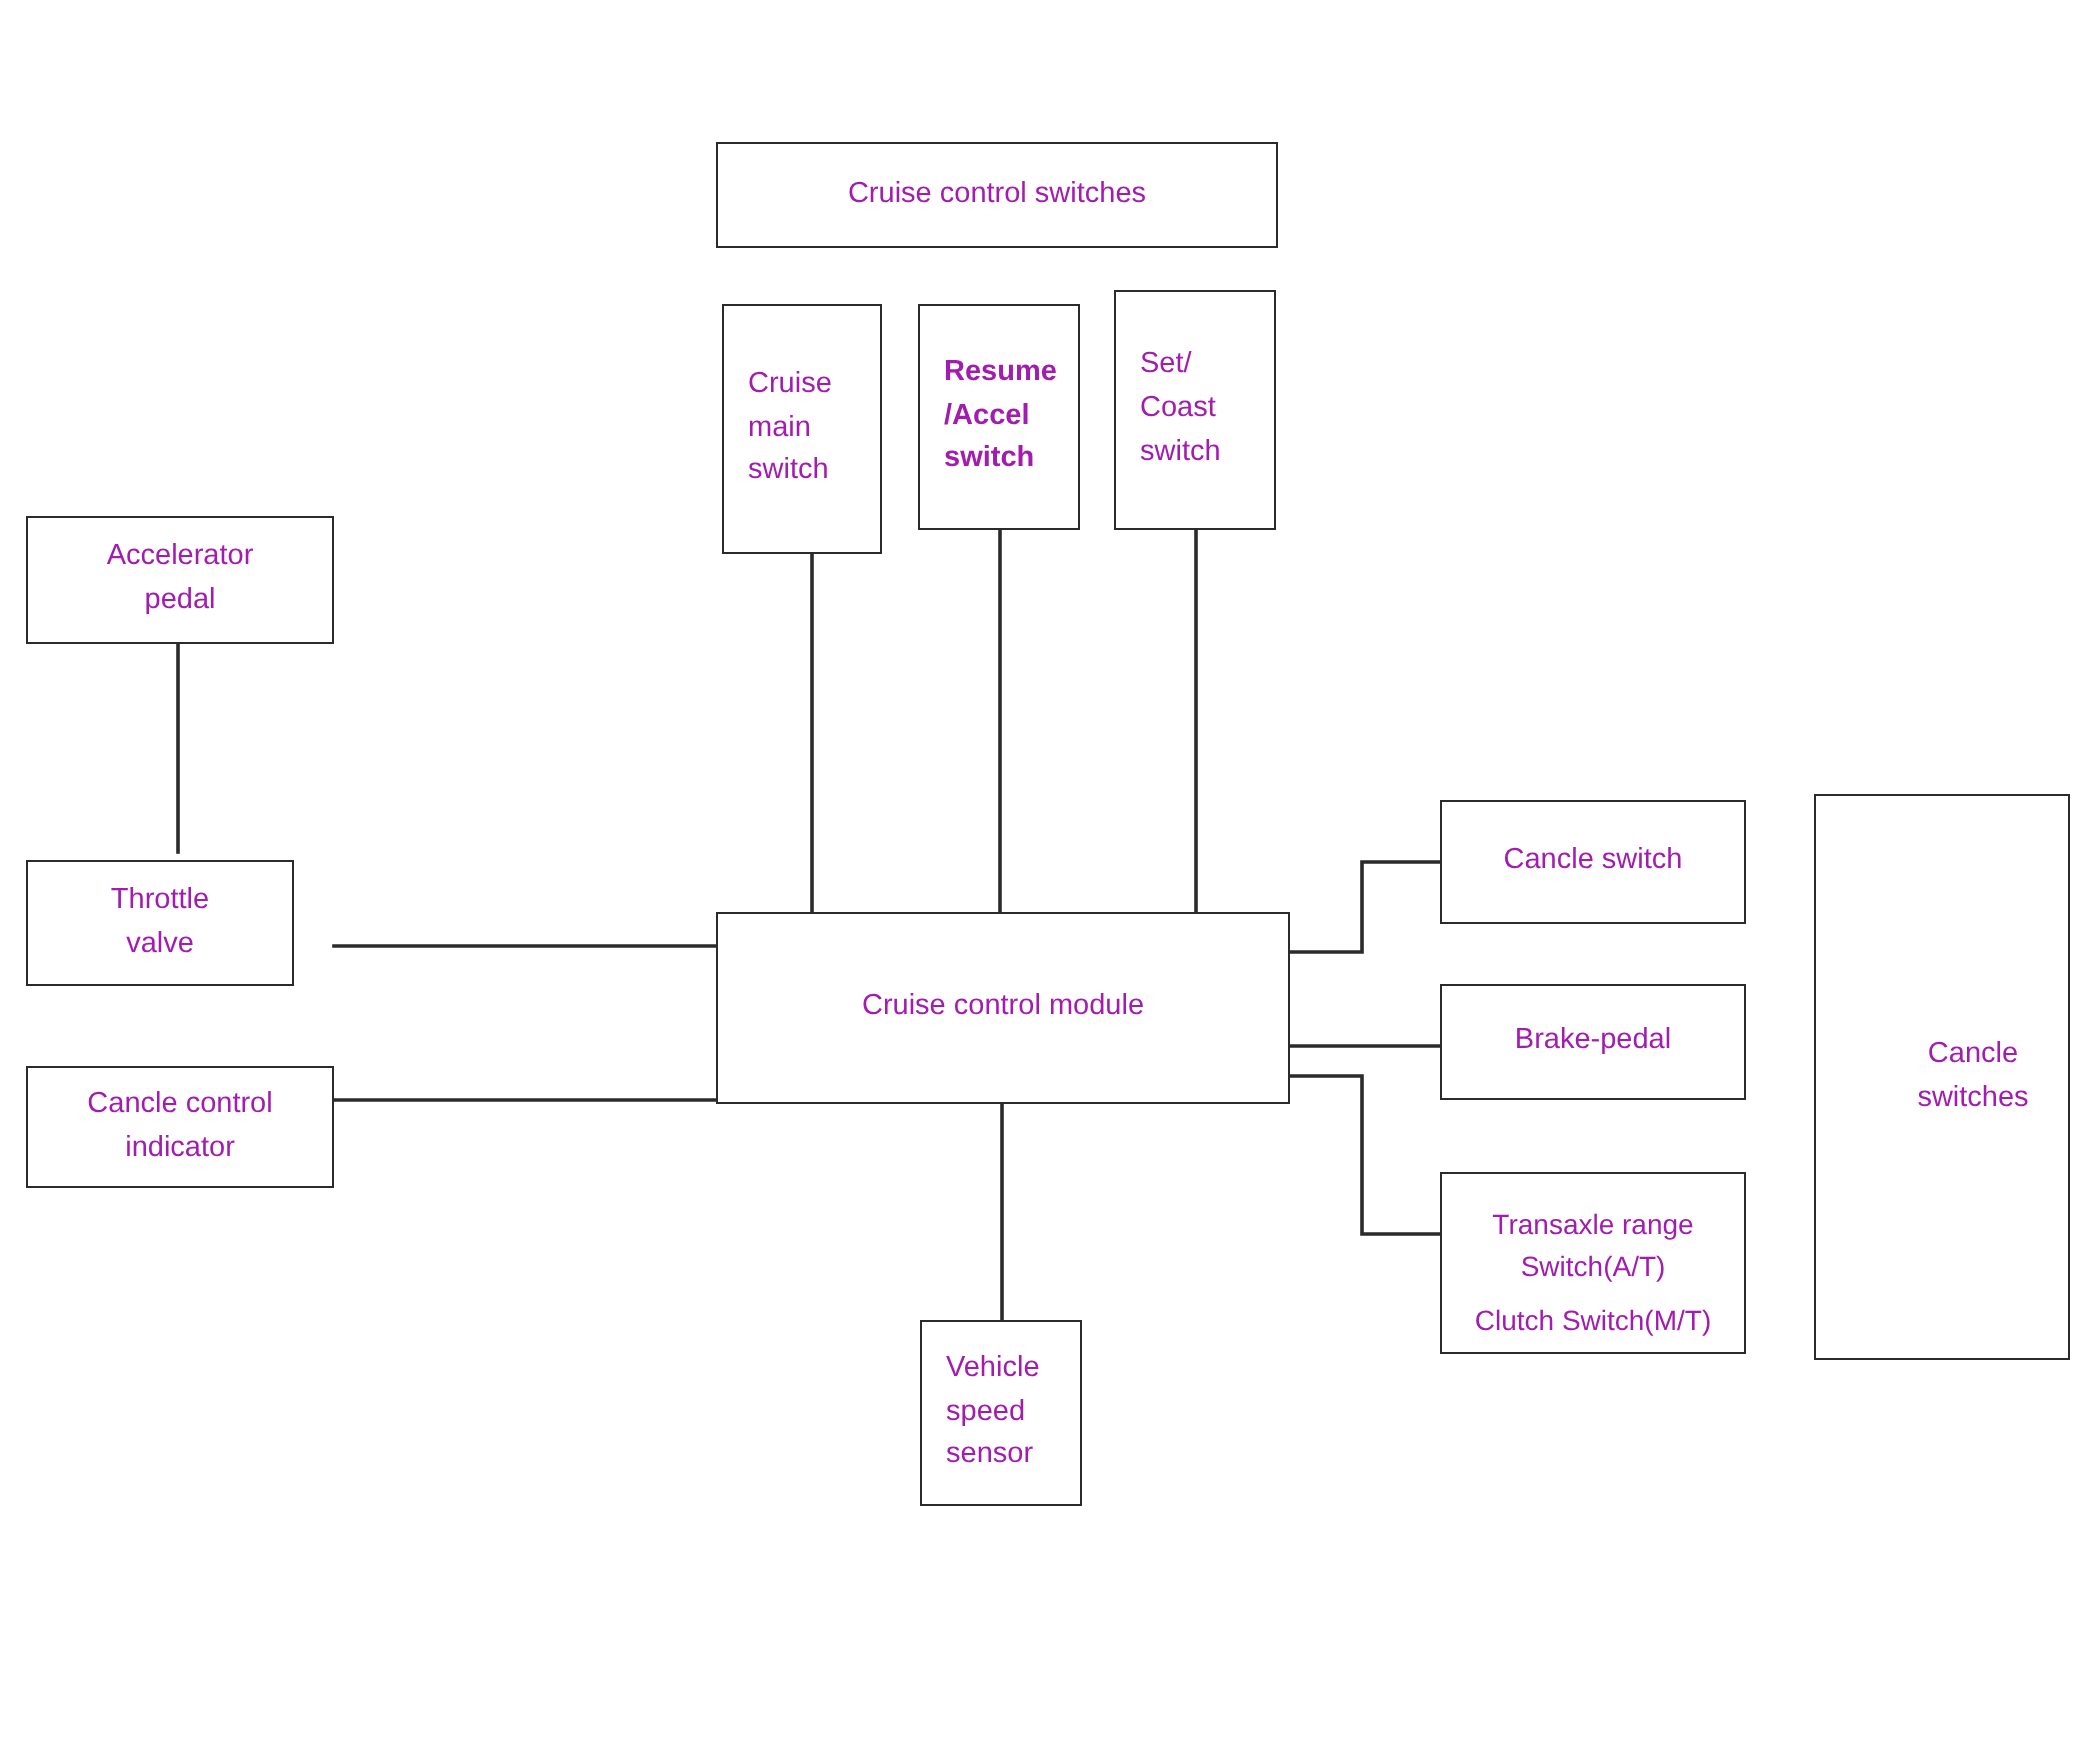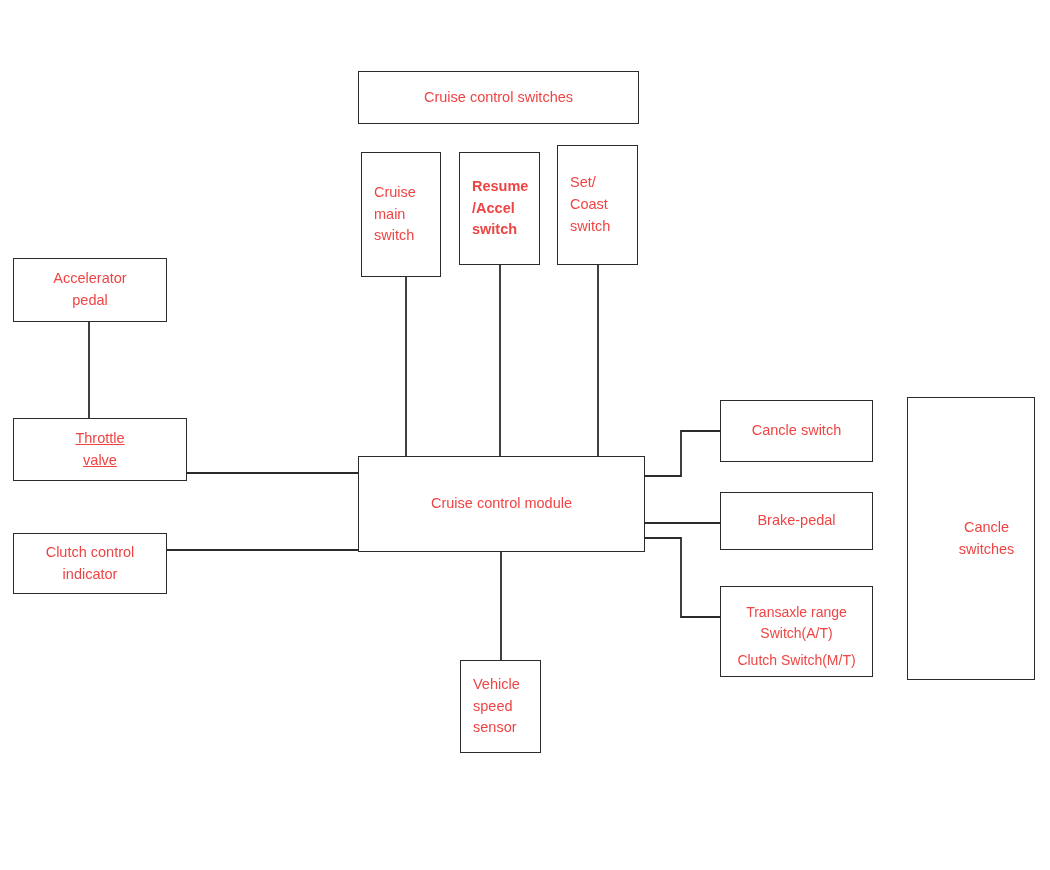--- a/index.html
+++ b/index.html
@@ -27,40 +27,40 @@
     pointer-events: none;
   }
   .node {
     position: absolute;
     box-sizing: border-box;
     border: 1.6px solid #2b2b2b;
     background: #ffffff;
     display: flex;
     align-items: center;
     justify-content: center;
-    color: #ef4444;
+    color: #a21caf;
     font-size: 14.5px;
     line-height: 1.5;
     z-index: 2;
   }
   .node .node-label {
     display: block;
     white-space: pre-line;
     padding: 0 6px;
   }
   .center-text .node-label { text-align: center; }
   .left-text .node-label { text-align: left; width: 100%; padding-left: 12px; }
 
   
   #node-cruise-control-switches { left: 358px; top: 71px;  width: 281px; height: 53px; }
   #node-cruise-main-switch      { left: 361px; top: 152px; width: 80px;  height: 125px; }
   #node-resume-accel-switch     { left: 459px; top: 152px; width: 81px;  height: 113px; font-weight: bold; }
   #node-set-coast-switch        { left: 557px; top: 145px; width: 81px;  height: 120px; align-items: center; }
   #node-accelerator-pedal       { left: 13px;  top: 258px; width: 154px; height: 64px; }
-  #node-throttle-valve          { left: 13px;  top: 418px; width: 174px; height: 63px; text-decoration: underline; }
+  #node-throttle-valve          { left: 13px;  top: 430px; width: 134px; height: 63px; }
   #node-cruise-control-indicator{ left: 13px;  top: 533px; width: 154px; height: 61px; }
   #node-cruise-control-module   { left: 358px; top: 456px; width: 287px; height: 96px; }
   #node-vehicle-speed-sensor    { left: 460px; top: 660px; width: 81px;  height: 93px; }
   #node-cancle-switch           { left: 720px; top: 400px; width: 153px; height: 62px; }
   #node-brake-pedal             { left: 720px; top: 492px; width: 153px; height: 58px; }
   #node-transaxle-range-switch  { left: 720px; top: 586px; width: 153px; height: 91px;
                                   font-size: 14px; }
   #node-cancle-switches         { left: 907px; top: 397px; width: 128px; height: 283px; padding-left: 31px; }
 </style>
 </head>
@@ -119,21 +119,21 @@
     <span class="node-label">Accelerator
 pedal</span>
   </div>
 
   <div class="node center-text" id="node-throttle-valve">
     <span class="node-label">Throttle
 valve</span>
   </div>
 
   <div class="node center-text" id="node-cruise-control-indicator">
-    <span class="node-label">Clutch control
+    <span class="node-label">Cancle control
 indicator</span>
   </div>
 
   <div class="node center-text" id="node-cruise-control-module">
     <span class="node-label">Cruise control module</span>
   </div>
 
   <div class="node left-text" id="node-vehicle-speed-sensor">
     <span class="node-label">Vehicle
 speed

